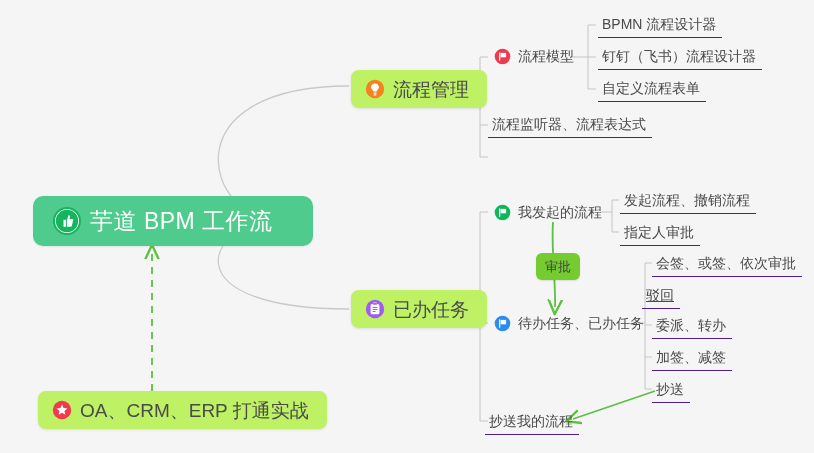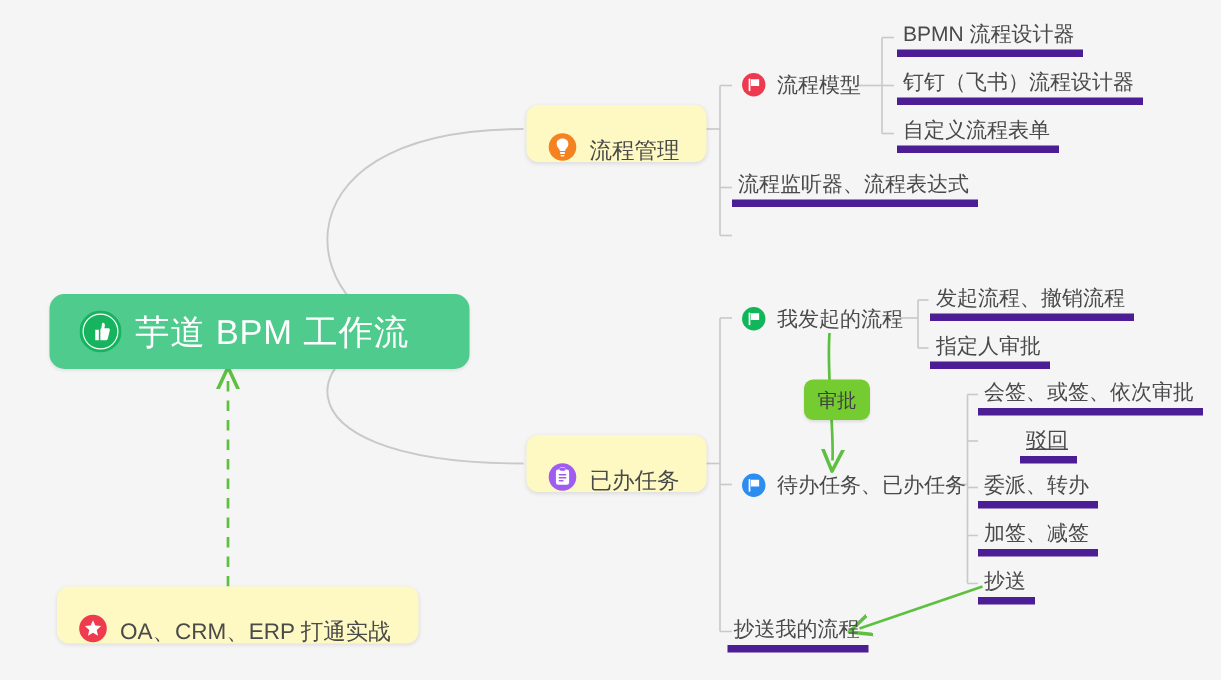--- a/index.html
+++ b/index.html
@@ -46,40 +46,39 @@
     height: 50px;
     color: #ffffff;
     font-size: 23px;
     letter-spacing: 0.5px;
     box-shadow: 0 1px 2px rgba(0,0,0,0.07);
   }
   .node-root .node-label { color: #ffffff; }
 
   
   .node-card {
-    background: #fef9c3;
+    background: #bef264;
     border-radius: 8px;
     padding: 0 18px 0 14px;
     height: 38px;
     color: #4a4a4a;
-    font-size: 15px;
+    font-size: 19px;
     box-shadow: 0 1px 3px rgba(0,0,0,0.10);
-    align-items: flex-end;
   }
 
   
   .node-plain {
     background: transparent;
     height: 28px;
     color: #4a4a4a;
     font-size: 14px;
     padding: 0 6px 0 4px;
   }
   .node-underline {
-    border-bottom: 5px solid #4c1d95;
+    border-bottom: 1px solid #4c1d95;
   }
 
   .node-label {
     line-height: 1;
     display: inline-block;
   }
 
   
   .icon {
     display: inline-flex;
@@ -259,21 +258,21 @@
         <rect x="5.1" y="4.3" width="1.15" height="8.6" rx="0.55" fill="#ffffff"></rect>
         <path d="M6.6 4.9 L12.1 4.9 L12.1 9.3 L6.6 9.3 Z" fill="#ffffff"></path>
       </svg>
     </span>
     <span class="node-label">待办任务、已办任务</span>
   </div>
 
   <div class="node node-plain node-underline" style="left:652px; top:249px;">
     <span class="node-label">会签、或签、依次审批</span>
   </div>
-  <div class="node node-plain node-underline" style="left:680px; top:281px;text-decoration:underline;">
+  <div class="node node-plain node-underline" style="left:642px; top:281px;text-decoration:underline;">
     <span class="node-label">驳回</span>
   </div>
   <div class="node node-plain node-underline" style="left:652px; top:311px;">
     <span class="node-label">委派、转办</span>
   </div>
   <div class="node node-plain node-underline" style="left:652px; top:343px;">
     <span class="node-label">加签、减签</span>
   </div>
   <div class="node node-plain node-underline" style="left:652px; top:375px;">
     <span class="node-label">抄送</span>

